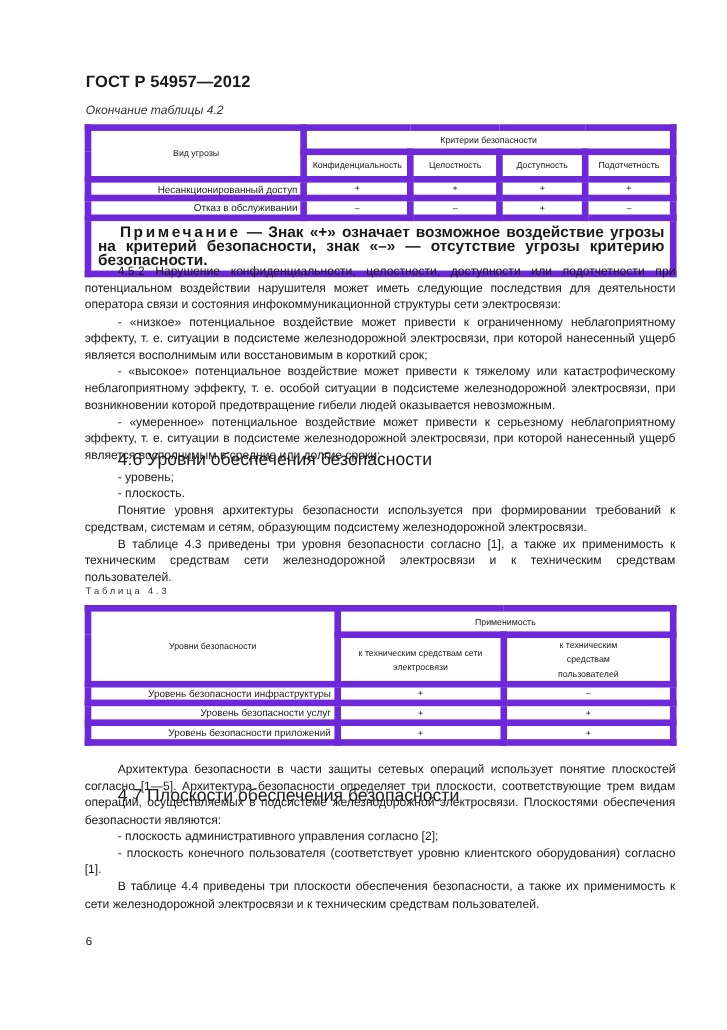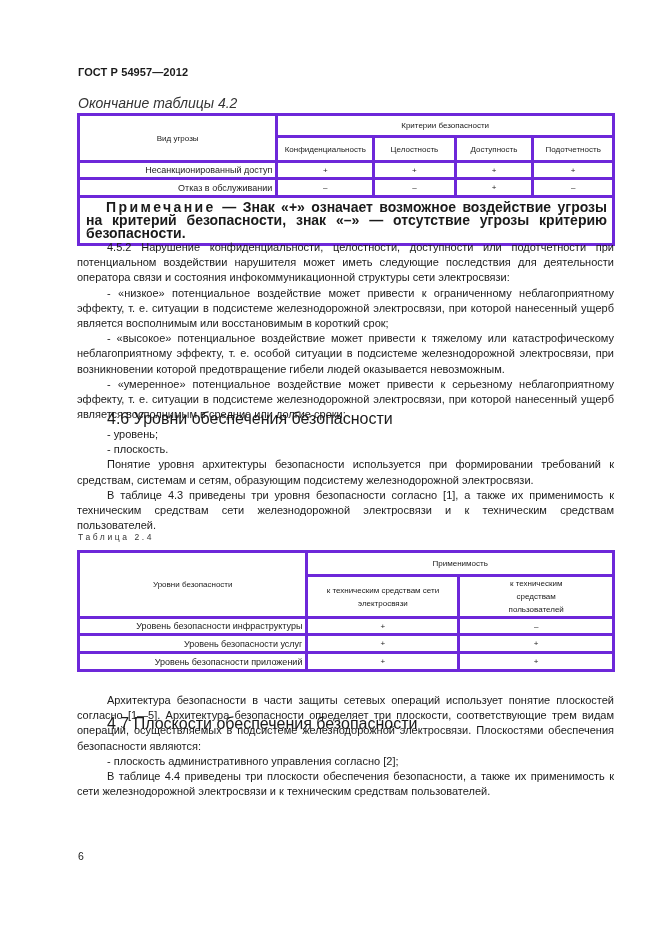--- a/index.html
+++ b/index.html
@@ -1,23 +1,23 @@
 <!DOCTYPE html>
 <html><head>
 <meta charset="utf-8">
 <style>
   html, body { margin:0; padding:0; background:#ffffff; }
   body { width:661px; height:936px; position:relative; overflow:hidden; color:#1a1a1a;
          font-family:"Liberation Sans", "DejaVu Sans", sans-serif; }
   .abs { position:absolute; }
-  .doc-id { left:78px; top:66px; font-size:11px; font-weight:bold; letter-spacing:0.1px; }
-  .caption-it { left:78px; top:95px; font-size:14px; font-style:italic; color:#333; }
+  .doc-id { left:78px; top:66px; font-size:15px; font-weight:bold; letter-spacing:0.1px; }
+  .caption-it { left:78px; top:95px; font-size:11px; font-style:italic; color:#333; }
   .caption-sp { font-size:8.5px; letter-spacing:2.6px; color:#333; }
   table.t { position:absolute; border-collapse:collapse; font-size:8px; color:#1a1a1a; }
-  table.t td, table.t th { border:3px solid #6d28d9; padding:0 3px; text-align:center; font-weight:normal; vertical-align:middle; }
+  table.t td, table.t th { border:6px solid #6d28d9; padding:0 3px; text-align:center; font-weight:normal; vertical-align:middle; }
   table.t tr.thick td { border-top:3px solid #111; }
   table.t td.left { text-align:right; padding-left:8px; font-size:9px; }
   table.t td.note { text-align:justify; text-align-last:left; font-size:14px; padding:3px 5px 3px 6px; line-height:13px;font-weight:bold; }
   .note-label { letter-spacing:2.4px; }
   .para { position:absolute; left:77px; width:537px; font-size:11px; line-height:15.2px; text-align:justify; }
   .para p { margin:0; }
   .para .ind { text-indent:30px; }
   .para .bul { text-indent:30px; }
   .h { position:absolute; left:107px; font-size:16px; font-weight:normal; }
   .pageno { left:78px; top:850px; font-size:10.5px; }
@@ -75,21 +75,21 @@
 </div>
 
 <div class="h" style="top:410px;">4.6 Уровни обеспечения безопасности</div>
 <div class="para" style="top:427px;">
   <p class="bul">- уровень;</p>
   <p class="bul">- плоскость.</p>
   <p class="ind">Понятие уровня архитектуры безопасности используется при формировании требований к средствам, системам и сетям, образующим подсистему железнодорожной электросвязи.</p>
   <p class="ind">В таблице 4.3 приведены три уровня безопасности согласно [1], а также их применимость к техническим средствам сети железнодорожной электросвязи и к техническим средствам пользователей.</p>
 </div>
 
-<div class="abs caption-sp" style="left:78px; top:532px;">Таблица 2.4</div>
+<div class="abs caption-sp" style="left:78px; top:532px;">Таблица 4.3</div>
 <table class="t" style="left:77px; top:550px; width:538px;">
   <colgroup>
     <col style="width:230px">
       <col style="width:153px">
       <col style="width:155px">
   </colgroup>
   <tbody>
       <tr style="height:24px">
     <td rowspan="2">Уровни безопасности</td>
     <td colspan="2">Применимость</td>
@@ -113,16 +113,17 @@
     <td>+</td>
     <td>+</td>
   </tr>
 </tbody>
   </table>
 
 <div class="h" style="top:715px;">4.7 Плоскости обеспечения безопасности</div>
 <div class="para" style="top:693px;">
   <p class="ind">Архитектура безопасности в части защиты сетевых операций использует понятие плоскостей согласно [1—5]. Архитектура безопасности определяет три плоскости, соответствующие трем видам операций, осуществляемых в подсистеме железнодорожной электросвязи. Плоскостями обеспечения безопасности являются:</p>
   <p class="bul">- плоскость административного управления согласно [2];</p>
+  <p class="bul">- плоскость конечного пользователя (соответствует уровню клиентского оборудования) согласно [1].</p>
   <p class="ind">В таблице 4.4 приведены три плоскости обеспечения безопасности, а также их применимость к сети железнодорожной электросвязи и к техническим средствам пользователей.</p>
 </div>
 
 <div class="abs pageno">6</div>
 
 </body></html>

